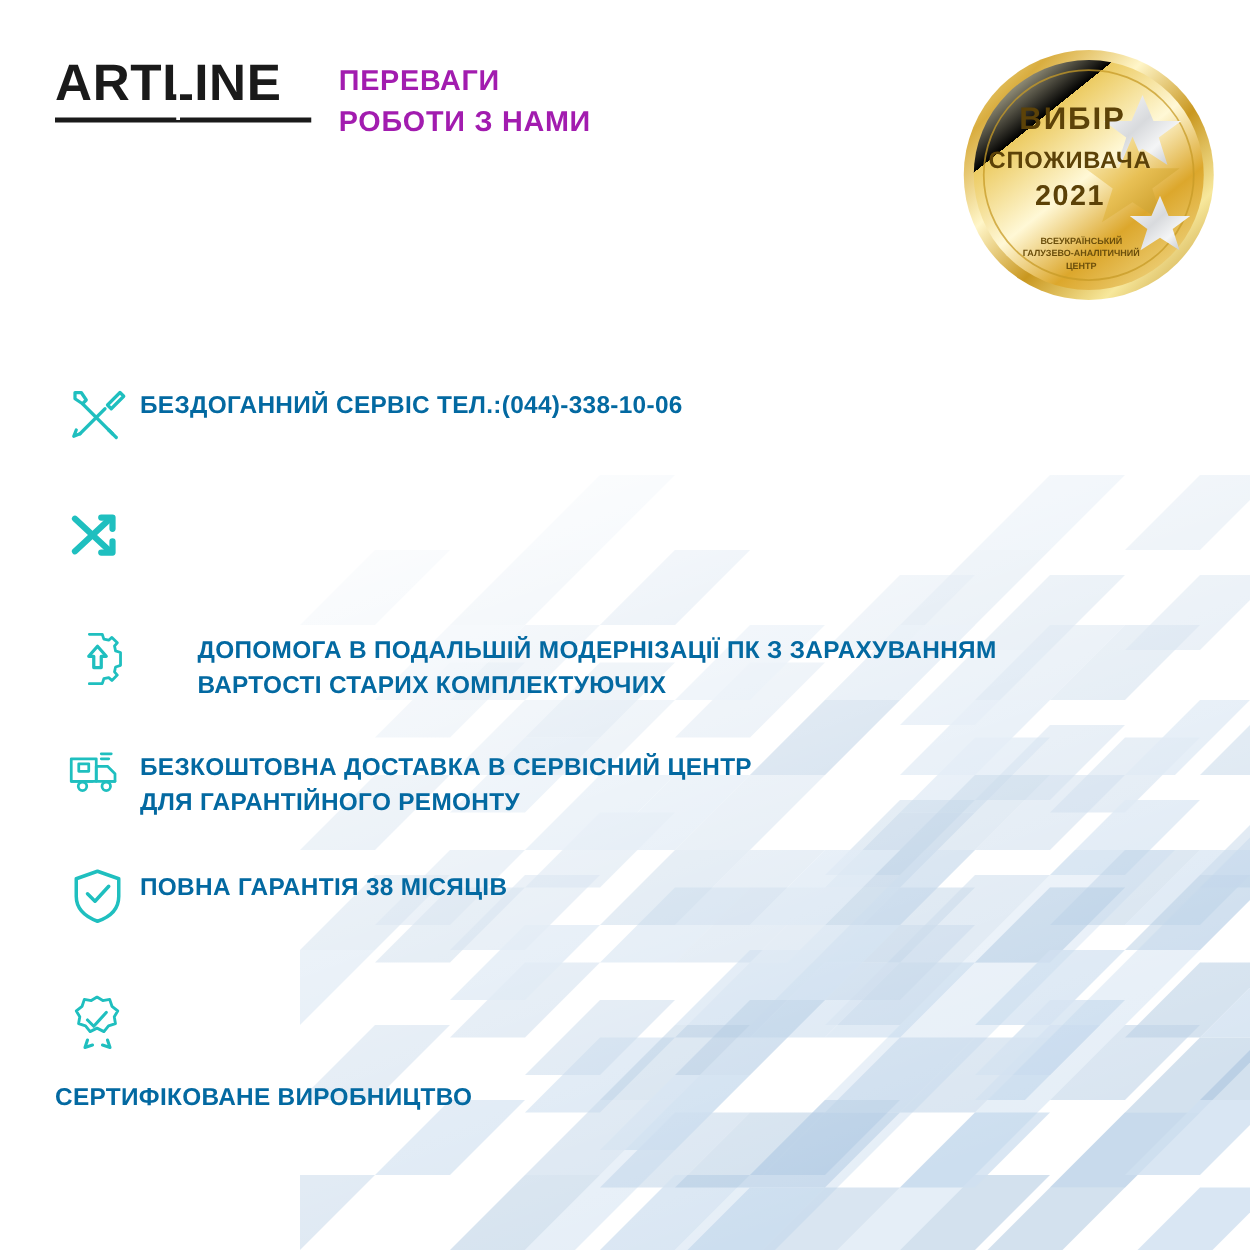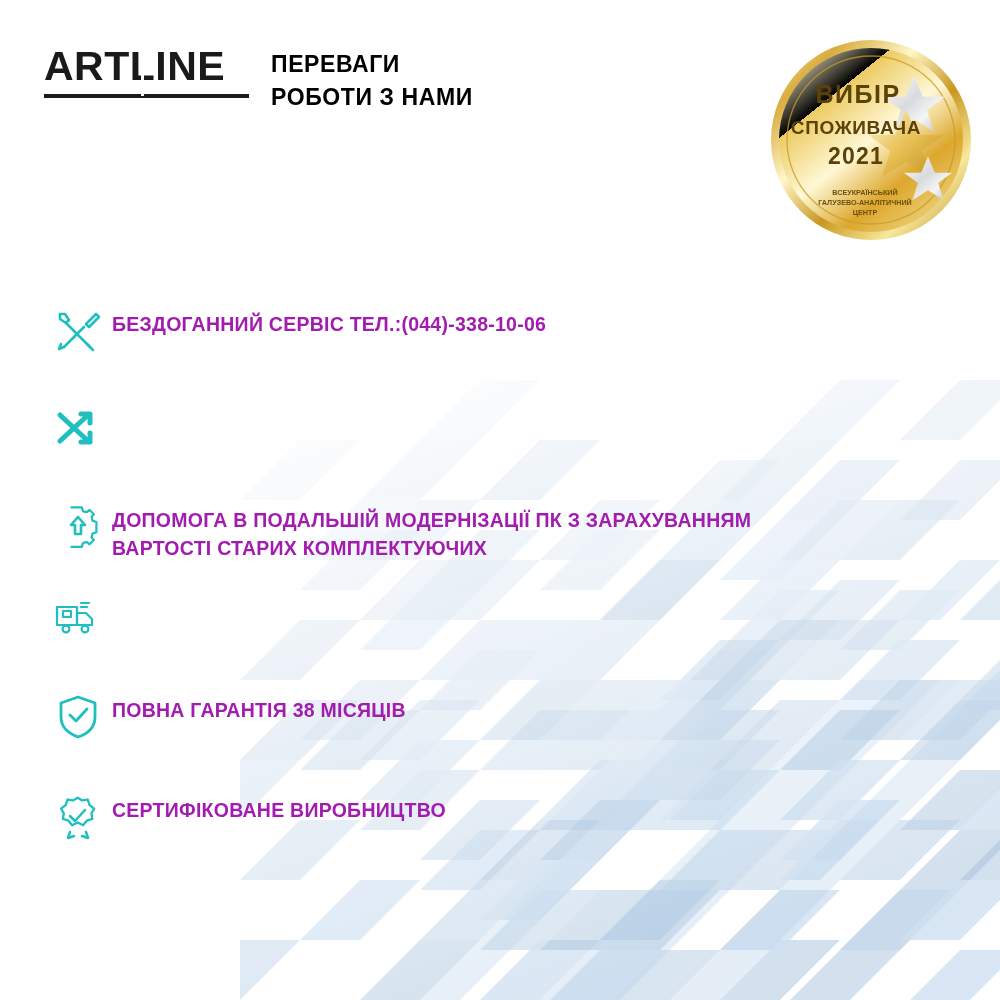--- a/index.html
+++ b/index.html
@@ -61,21 +61,21 @@
     height: 48px;
     background: #ffffff;
   }
   .header-title {
     margin-left: 22px;
     padding-top: 8px;
     font-weight: bold;
     font-size: 23px;
     line-height: 1.42;
     letter-spacing: 0.6px;
-    color: #000000;
+    color: #a21caf;
     text-transform: uppercase;
   }
 
   
   .badge {
     position: absolute;
     top: 28px; right: 28px;
     width: 202px; height: 230px;
   }
   .badge svg { display: block; }
@@ -85,48 +85,48 @@
     position: absolute;
     top: 306px; left: 44px;
     width: 880px;
   }
   .benefit {
     display: flex;
     align-items: flex-start;
     min-height: 74px;
     margin-bottom: 22px;
   }
-  .benefit:nth-child(3) { margin-bottom: 16px; }
+  .benefit:nth-child(3) { margin-bottom: 16px; gap: 46px; }
   .benefit .ico {
     width: 68px;
     flex: 0 0 68px;
     display: flex;
     justify-content: center;
     align-items: flex-start;
     padding-top: 2px;
   }
   .benefit .ico svg { display: block; }
   .benefit .txt {
     padding-top: 4px;
     font-size: 19.5px;
     font-weight: bold;
     letter-spacing: 0.25px;
     line-height: 1.45;
-    color: #a21caf;
+    color: #0369a1;
     text-transform: uppercase;
   }
   .benefit .txt .l2 { display: block; }
 
   
   .r1 { margin-top: 0; }
   .r2 { margin-top: 26px; }
   .r3 { margin-top: 22px; }
   .r4 { margin-top: 20px; }
   .r5 { margin-top: 9px; }
-  .r6 { margin-top: 26px; }
+  .r6 { margin-top: 26px; flex-direction: column; }
 </style>
 </head>
 <body>
 
 <div id="page">
 
   <div class="bg-wrap">
     <svg viewBox="0 0 760 620" preserveAspectRatio="none">
       <defs>
         <linearGradient id="bgfade" x1="0" y1="0" x2="0.45" y2="1">
@@ -302,20 +302,24 @@
         <svg width="48" height="42" viewBox="0 0 48 42" fill="none" stroke="#1fbfbf" stroke-width="2.2" stroke-linecap="round" stroke-linejoin="round">
           <rect x="3" y="9" width="20" height="18"></rect>
           <path d="M23 15 h9 l6 6 v6 h-15 z"></path>
           <circle cx="12" cy="31" r="3.4"></circle>
           <circle cx="31" cy="31" r="3.4"></circle>
           <path d="M3 27 h5 M16 27 h4 M35 27 h3"></path>
           <path d="M9 13 h8 v6 h-8 z"></path>
           <path d="M27 5 h8 M27 9 h6"></path>
         </svg>
       </div>
+      <div class="txt">
+        <span class="l2">Безкоштовна доставка в сервісний центр</span>
+        <span class="l2">для гарантійного ремонту</span>
+      </div>
     </div>
 
     <div class="benefit r5">
       <div class="ico">
         <svg width="42" height="46" viewBox="0 0 42 46" fill="none" stroke="#1fbfbf" stroke-width="2.8" stroke-linecap="round" stroke-linejoin="round">
           <path d="M21 3 L38 9 v14 c0 11 -8 17 -17 20 C13 40 4 34 4 23 V9 z"></path>
           <path d="M13 21 l6 6 11 -12"></path>
         </svg>
       </div>
       <div class="txt">

